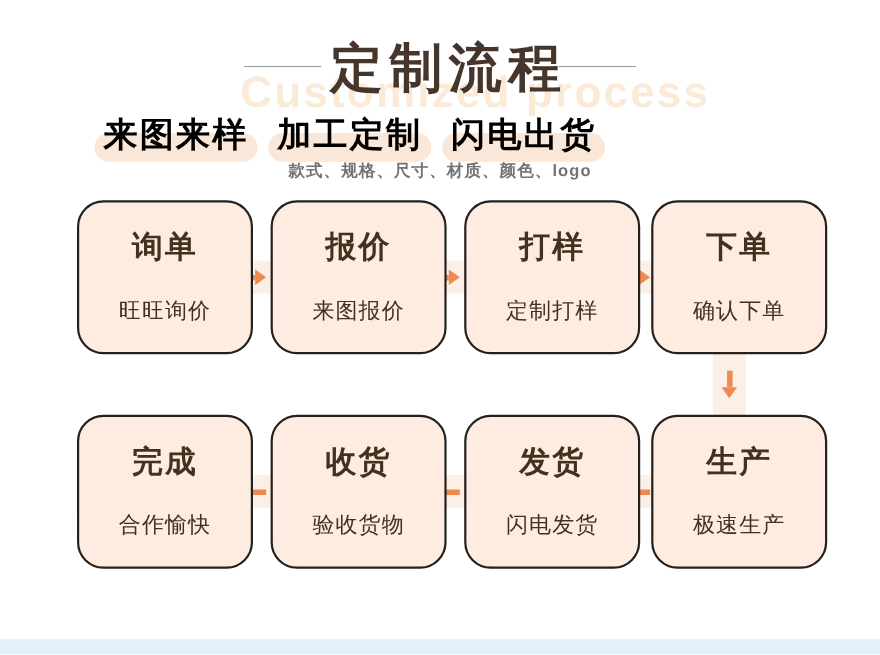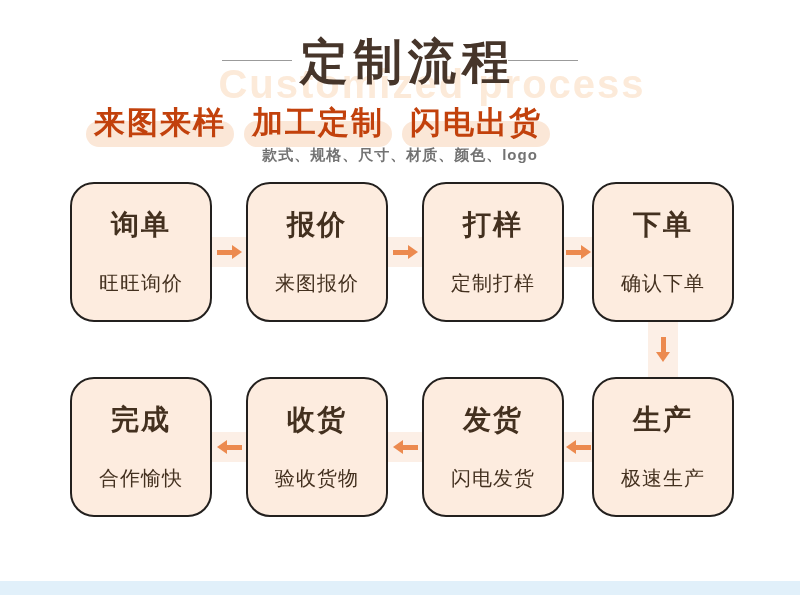--- a/index.html
+++ b/index.html
@@ -31,40 +31,40 @@
   .decor-line {
     position:absolute; top:60px; height:1px; background:#9b9b9b; z-index:2;
   }
   .line-l { left:222px; width:70px; }
   .line-r { left:508px; width:70px; }
 
   .subtitle {
     position:absolute; top:102px; left:0; width:636px;
     text-align:center;
     font-size:31px; font-weight:900; letter-spacing:2px;
-    color:#c2410c; z-index:2;
+    color:#000000; z-index:2;
     white-space:nowrap;
   }
   .hl { position:relative; z-index:0; margin:0 13px; }
   .hl::after {
     content:""; position:absolute; left:-8px; right:-8px;
     top:45%; bottom:-7px;
     background:#fbe7d7; border-radius:14px; z-index:-1;
   }
   .spec {
     position:absolute; top:146px; left:0; width:800px;
     text-align:center;
     font-size:15px; font-weight:700; letter-spacing:1px;
     color:#737373; z-index:2;
   }
 
   
   .pbox {
     position:absolute;
-    width:142px; height:140px;
+    width:160px; height:140px;
     background:#fdecdf;
     border:2px solid #23201e;
     border-radius:24px;
     display:flex; flex-direction:column;
     align-items:center; justify-content:center;
     gap:34px;
     z-index:2;
   }
   .r1 { top:182px; }
   .r2 { top:377px; }

